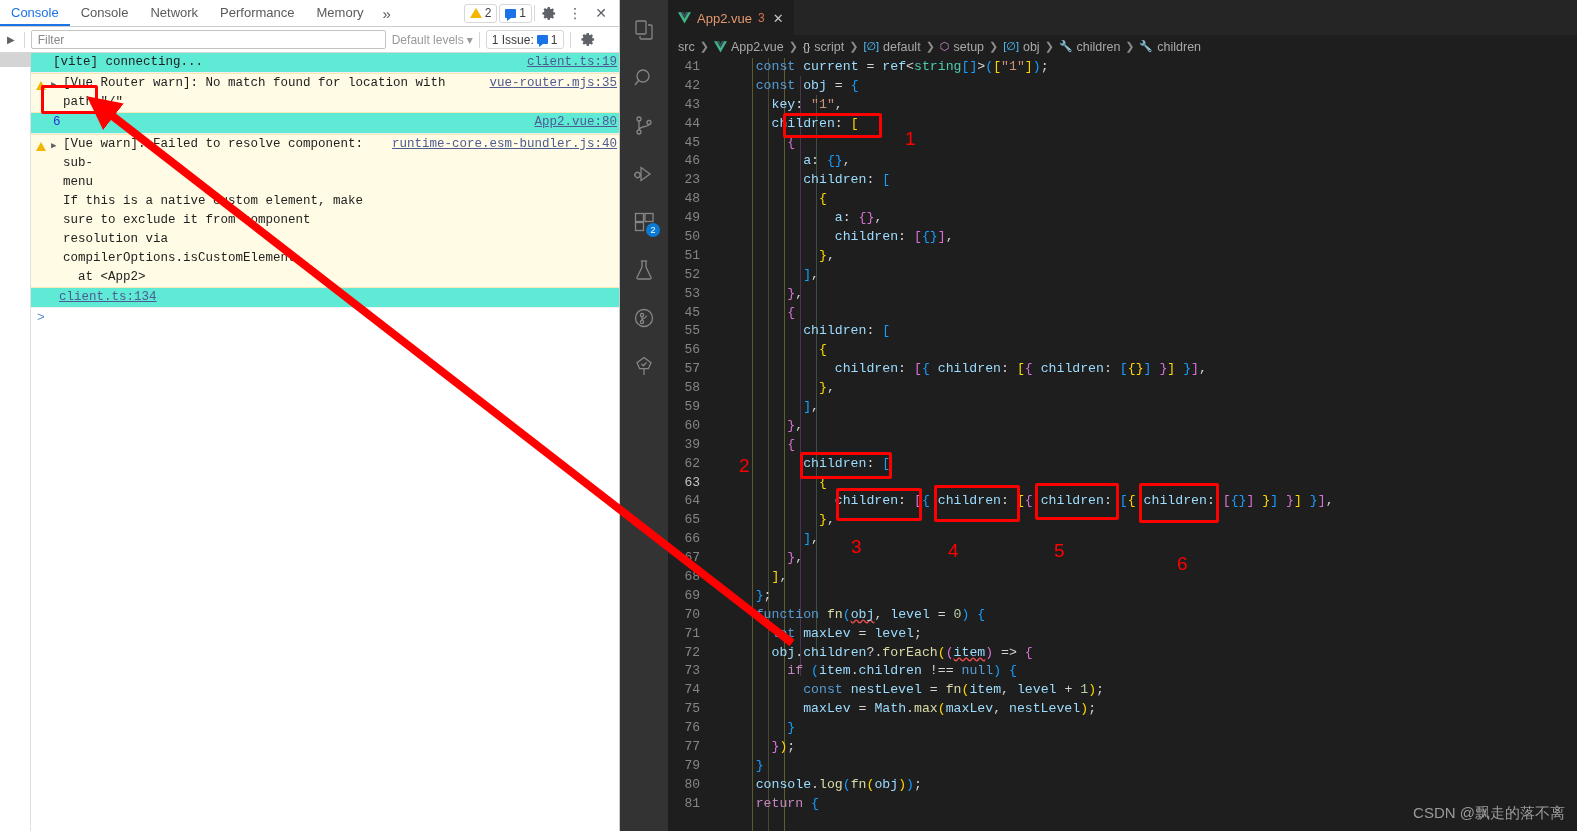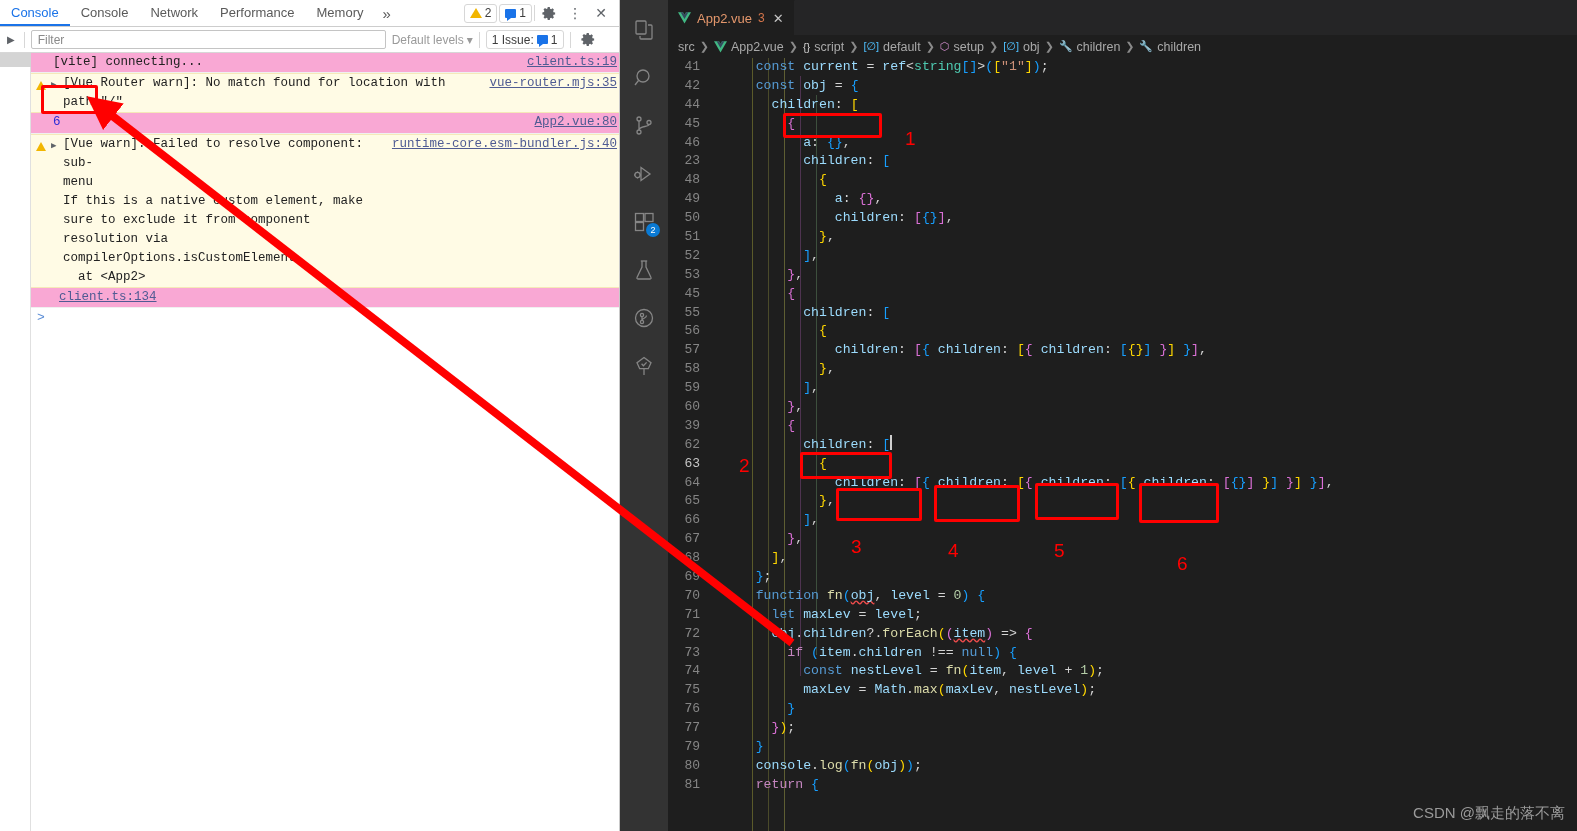--- a/index.html
+++ b/index.html
@@ -85,21 +85,21 @@
   .cons-row {
     display: flex; align-items: flex-start;
     font-family: "Liberation Mono", monospace;
     font-size: 12.5px; line-height: 19px;
     border-bottom: 1px solid #f0f0e0;
     padding: 0 2px 0 0;
     min-height: 20px;
     position: relative;
   }
   .cons-row.warn { background: #fffbe5; border-bottom-color:#f5e9b8; border-top:1px solid #f5e9b8; }
-  .cons-row.plain { background: #f9a8d4; border-bottom-color:#f0f0f0; }
+  .cons-row.plain { background: #5eead4; border-bottom-color:#f0f0f0; }
   .cons-icon { width: 20px; flex: 0 0 20px; text-align:center; padding-top:4px; }
   .tri-small {
     width:0;height:0;border-left:5px solid transparent;border-right:5px solid transparent;
     border-bottom:9px solid #f2b600; display:inline-block; position:relative;
   }
   .disc { color:#5f6368; font-size:9px; flex:0 0 10px; padding-top:2px;}
   .cons-text { flex:1; color:#222; white-space: pre-wrap; padding-left:2px;}
   .cons-text.blue { color:#2c2cd6; }
   .cons-link {
     color:#4f5b93; text-decoration: underline; font-family:"Liberation Mono", monospace;
@@ -445,20 +445,24 @@
       <div id="code-lines-host">
           <div class="code-line">
             <span class="ln">41</span>
             <span class="code-txt">    <span class="kw">const</span> <span class="var">current</span> <span class="op">=</span> <span class="var">ref</span><span style="color:#d4d4d4">&lt;</span><span class="ty">string</span><span style="color:#179fff">[</span><span style="color:#179fff">]</span><span style="color:#d4d4d4">&gt;</span><span style="color:#179fff">(</span><span style="color:#ffd700">[</span><span class="str">"1"</span><span style="color:#ffd700">]</span><span style="color:#179fff">)</span><span class="op">;</span></span>
           </div>
           <div class="code-line">
             <span class="ln">42</span>
             <span class="code-txt">    <span class="kw">const</span> <span class="var">obj</span> <span class="op">=</span> <span style="color:#179fff">{</span></span>
           </div>
           <div class="code-line">
+            <span class="ln">43</span>
+            <span class="code-txt">      <span class="var">key</span><span class="op">:</span> <span class="str">"1"</span><span class="op">,</span></span>
+          </div>
+          <div class="code-line">
             <span class="ln">44</span>
             <span class="code-txt">      <span class="var">children</span><span class="op">:</span> <span style="color:#ffd700">[</span></span>
           </div>
           <div class="code-line">
             <span class="ln">45</span>
             <span class="code-txt">        <span style="color:#da70d6">{</span></span>
           </div>
           <div class="code-line">
             <span class="ln">46</span>
             <span class="code-txt">          <span class="var">a</span><span class="op">:</span> <span style="color:#179fff">{</span><span style="color:#179fff">}</span><span class="op">,</span></span>

